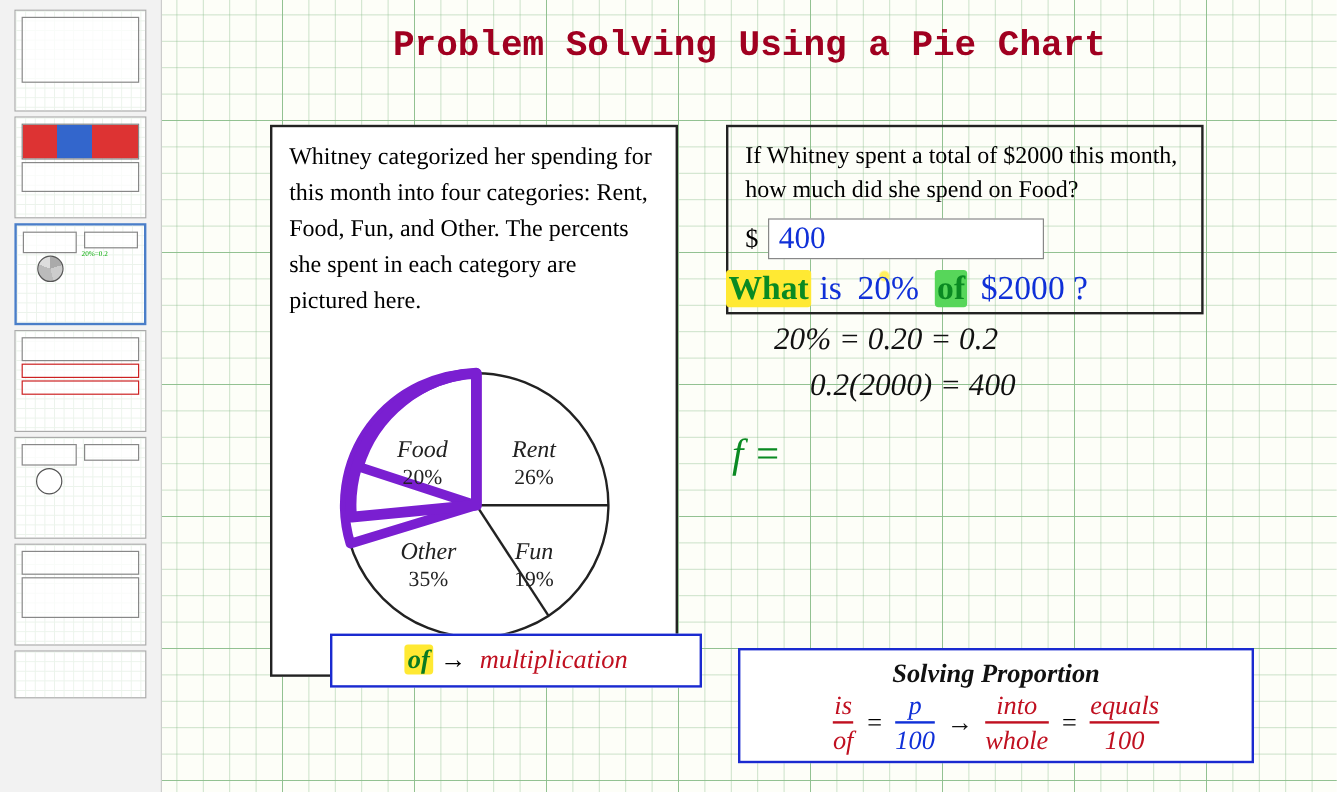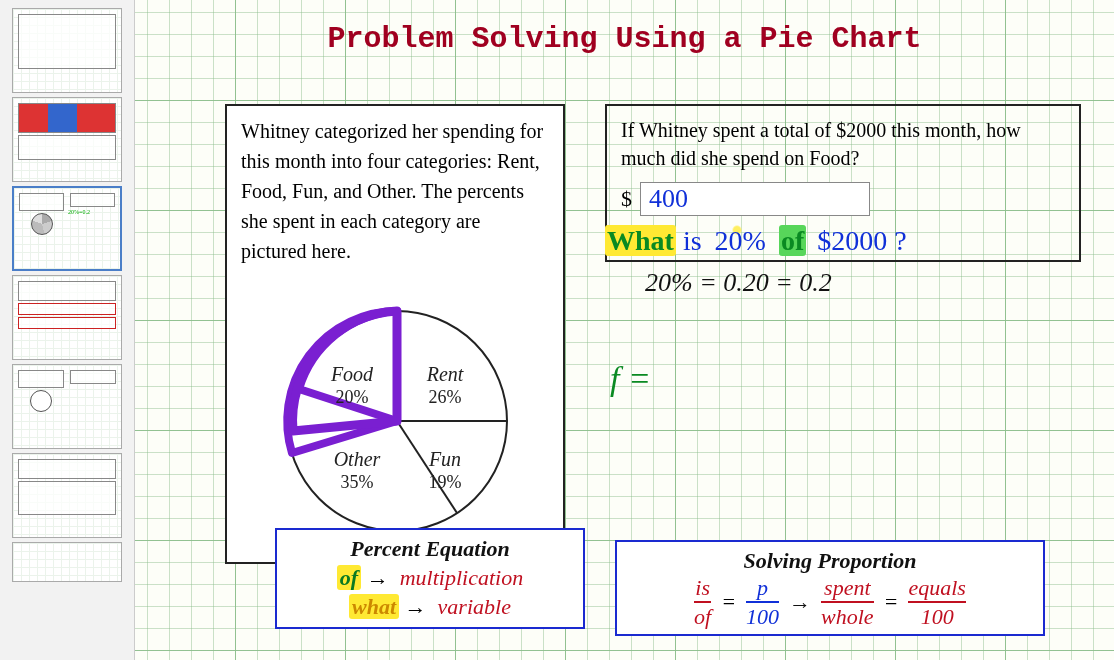--- a/index.html
+++ b/index.html
@@ -64,21 +64,21 @@
   .box {
     position:absolute;
     border:2px solid #222;
     background: rgba(255,255,255,.0);
     padding: 10px 14px;
     margin-top: 44px;
   }
   .box.white { background:#fff; }
   .problem-box { left:90px; top:60px; width:340px; height:460px; background:#fff; }
   .problem-text { font-size:20px; line-height:1.5; font-family: Georgia, serif; }
-  .question-box { left:470px; top:60px; width:476px; height:158px; }
+  .question-box { left:470px; top:60px; width:398px; height:158px; }
   .question-text { font-size:20px; line-height:1.4; font-family: Georgia, serif; }
   .answer-row { margin-top:10px; display:flex; align-items:center; gap:8px; }
   .dollar { font-size:22px; font-family: Georgia, serif; }
   .answer-input {
     border:1px solid #888; width:230px; height:34px;
     font-size:26px; padding:0 8px;
     font-family: 'Comic Sans MS', cursive;
     color:#1030d8; background:#fff;
   }
 
@@ -227,45 +227,44 @@
 
   <div class="hand hw-line1">
     <span class="hl-y w-green">What</span>
     <span class="w-blue">is</span>
     <span class="w-blue" style="margin:0 6px;">20%</span>
     <span class="hl-g w-green">of</span>
     <span class="w-blue" style="margin-left:4px;">$2000</span>
     <span class="w-blue">?</span>
   </div>
   <div class="hand hw-line2">20% = 0.20 = 0.2</div>
+  <div class="hand hw-line3">0.2(2000) = 400</div>
   <div class="hand hw-f">f  =</div>
 
   <div class="ref-box ref1">
-    <div class="ref-title">Percent Equation</div>
     <div class="row"><span class="kw-of">of</span> <span>→</span> &nbsp;<span class="red">multiplication</span></div>
-    <div class="row"><span class="kw-what">what</span> <span>→</span> &nbsp;<span class="red">variable</span></div>
   </div>
 
   <div class="ref-box ref2">
     <div class="ref-title">Solving Proportion</div>
     <div class="frac-row">
       <span class="frac red">
           <span>is</span>
           <span class="bar" style="border-color:#c01020;"></span>
           <span>of</span>
         </span>
       <span>=</span>
       <span class="frac blue">
           <span>p</span>
           <span class="bar" style="border-color:#1030d8;"></span>
           <span>100</span>
         </span>
       <span class="arrow">→</span>
       <span class="frac red">
-          <span>spent</span>
+          <span>into</span>
           <span class="bar" style="border-color:#c01020;"></span>
           <span>whole</span>
         </span>
       <span>=</span>
       <span class="frac red">
           <span>equals</span>
           <span class="bar" style="border-color:#c01020;"></span>
           <span>100</span>
         </span>
     </div>

